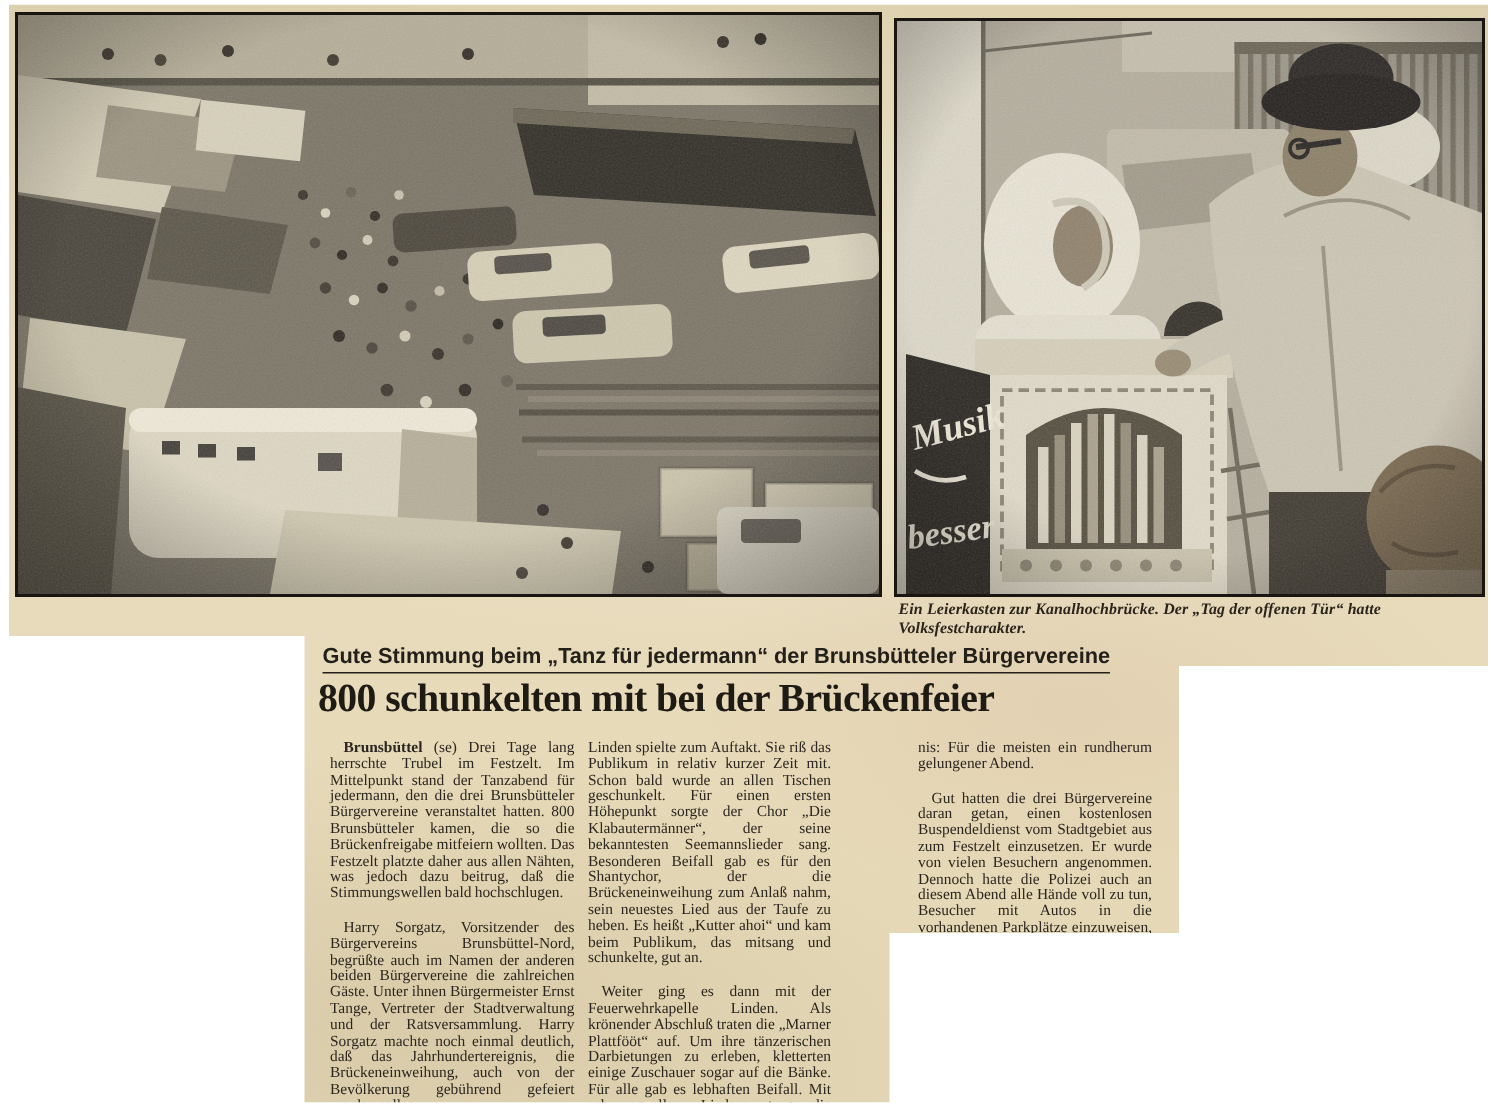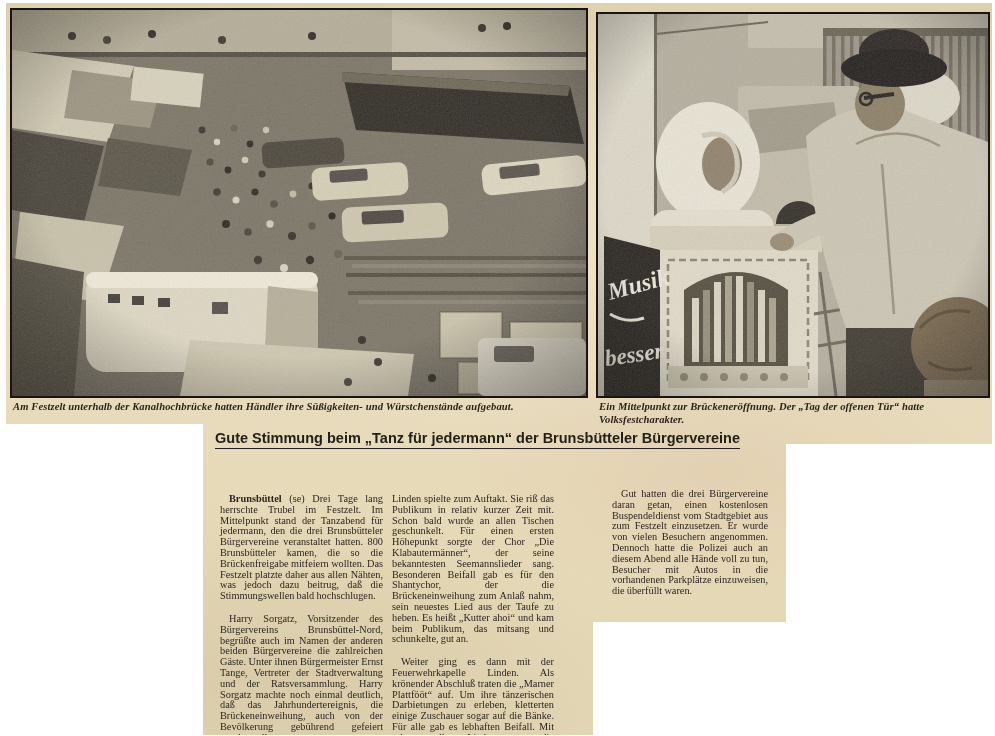--- a/index.html
+++ b/index.html
@@ -279,33 +279,34 @@
         <g>
           <circle cx="360" cy="330" r="47" fill="#7a6950"></circle>
           <path d="M322,314 q20,-22 50,-16 M330,348 q18,12 44,6" stroke="#5e4f3b" stroke-width="3" fill="none"></path>
           <rect x="326" y="366" width="64" height="16" fill="#8d7f69"></rect>
         </g>
         <rect width="390" height="382" fill="url(#vigR)"></rect>
         <rect width="390" height="382" filter="url(#grainR)" opacity="0.18"></rect>
       </svg>
     </figure>
 
-    <div class="caption cap-left">Am Festzelt unterhalb der Kanalhochbrücke hatten Händler ihre Süßigkeiten- und Würstchenstände aufgebaut.</div>
-    <div class="caption cap-right">Ein Mittelpunkt zur Brückeneröffnung. Der „Tag der offenen Tür“ hatte Volksfestcharakter.</div>
+    <div class="caption cap-right">Ein Leierkasten zur Kanalhochbrücke. Der „Tag der offenen Tür“ hatte Volksfestcharakter.</div>
 
     <div class="kicker">
       <span>Gute Stimmung beim „Tanz für jedermann“ der Brunsbütteler Bürgervereine</span>
     </div>
+    <div class="headline">800 schunkelten mit bei der Brückenfeier</div>
 
     <div class="col col-1">
       <p class="indent"><b class="lead">Brunsbüttel</b><span> (se) Drei Tage lang herrschte Trubel im Festzelt. Im Mittelpunkt stand der Tanzabend für jedermann, den die drei Brunsbütteler Bürgervereine veranstaltet hatten. 800 Brunsbütteler kamen, die so die Brückenfreigabe mitfeiern wollten. Das Festzelt platzte daher aus allen Nähten, was jedoch dazu beitrug, daß die Stimmungswellen bald hochschlugen.</span></p>
       <p class="indent">Harry Sorgatz, Vorsitzender des Bürgervereins Brunsbüttel-Nord, begrüßte auch im Namen der anderen beiden Bürgervereine die zahlreichen Gäste. Unter ihnen Bürgermeister Ernst Tange, Vertreter der Stadtverwaltung und der Ratsversammlung. Harry Sorgatz machte noch einmal deutlich, daß das Jahrhundertereignis, die Brückeneinweihung, auch von der Bevölkerung gebührend gefeiert werden solle.</p>
       <p class="indent gap">Dann allen es los mit dem bunten Programm. Die Feuerwehrkapelle</p>
     </div>
     <div class="col col-2">
       <p>Linden spielte zum Auftakt. Sie riß das Publikum in relativ kurzer Zeit mit. Schon bald wurde an allen Tischen geschunkelt. Für einen ersten Höhepunkt sorgte der Chor „Die Klabautermänner“, der seine bekanntesten Seemannslieder sang. Besonderen Beifall gab es für den Shantychor, der die Brückeneinweihung zum Anlaß nahm, sein neuestes Lied aus der Taufe zu heben. Es heißt „Kutter ahoi“ und kam beim Publikum, das mitsang und schunkelte, gut an.</p>
       <p class="indent biggap">Weiter ging es dann mit der Feuerwehrkapelle Linden. Als krönender Abschluß traten die „Marner Plattfööt“ auf. Um ihre tänzerischen Darbietungen zu erleben, kletterten einige Zuschauer sogar auf die Bänke. Für alle gab es lebhaften Beifall. Mit schwungvollen Liedern trug die Feuerwehrkapelle Linden dazu bei, daß sich die Tanzfläche bald füllte. Ergeb-</p>
     </div>
     <div class="col col-3">
+      <p>nis: Für die meisten ein rundherum gelungener Abend.</p>
       <p class="indent biggap">Gut hatten die drei Bürgervereine daran getan, einen kostenlosen Buspendeldienst vom Stadtgebiet aus zum Festzelt einzusetzen. Er wurde von vielen Besuchern angenommen. Dennoch hatte die Polizei auch an diesem Abend alle Hände voll zu tun, Besucher mit Autos in die vorhandenen Parkplätze einzuweisen, die überfüllt waren.</p>
     </div>
   </div>
 </div>
 
 </body></html>

